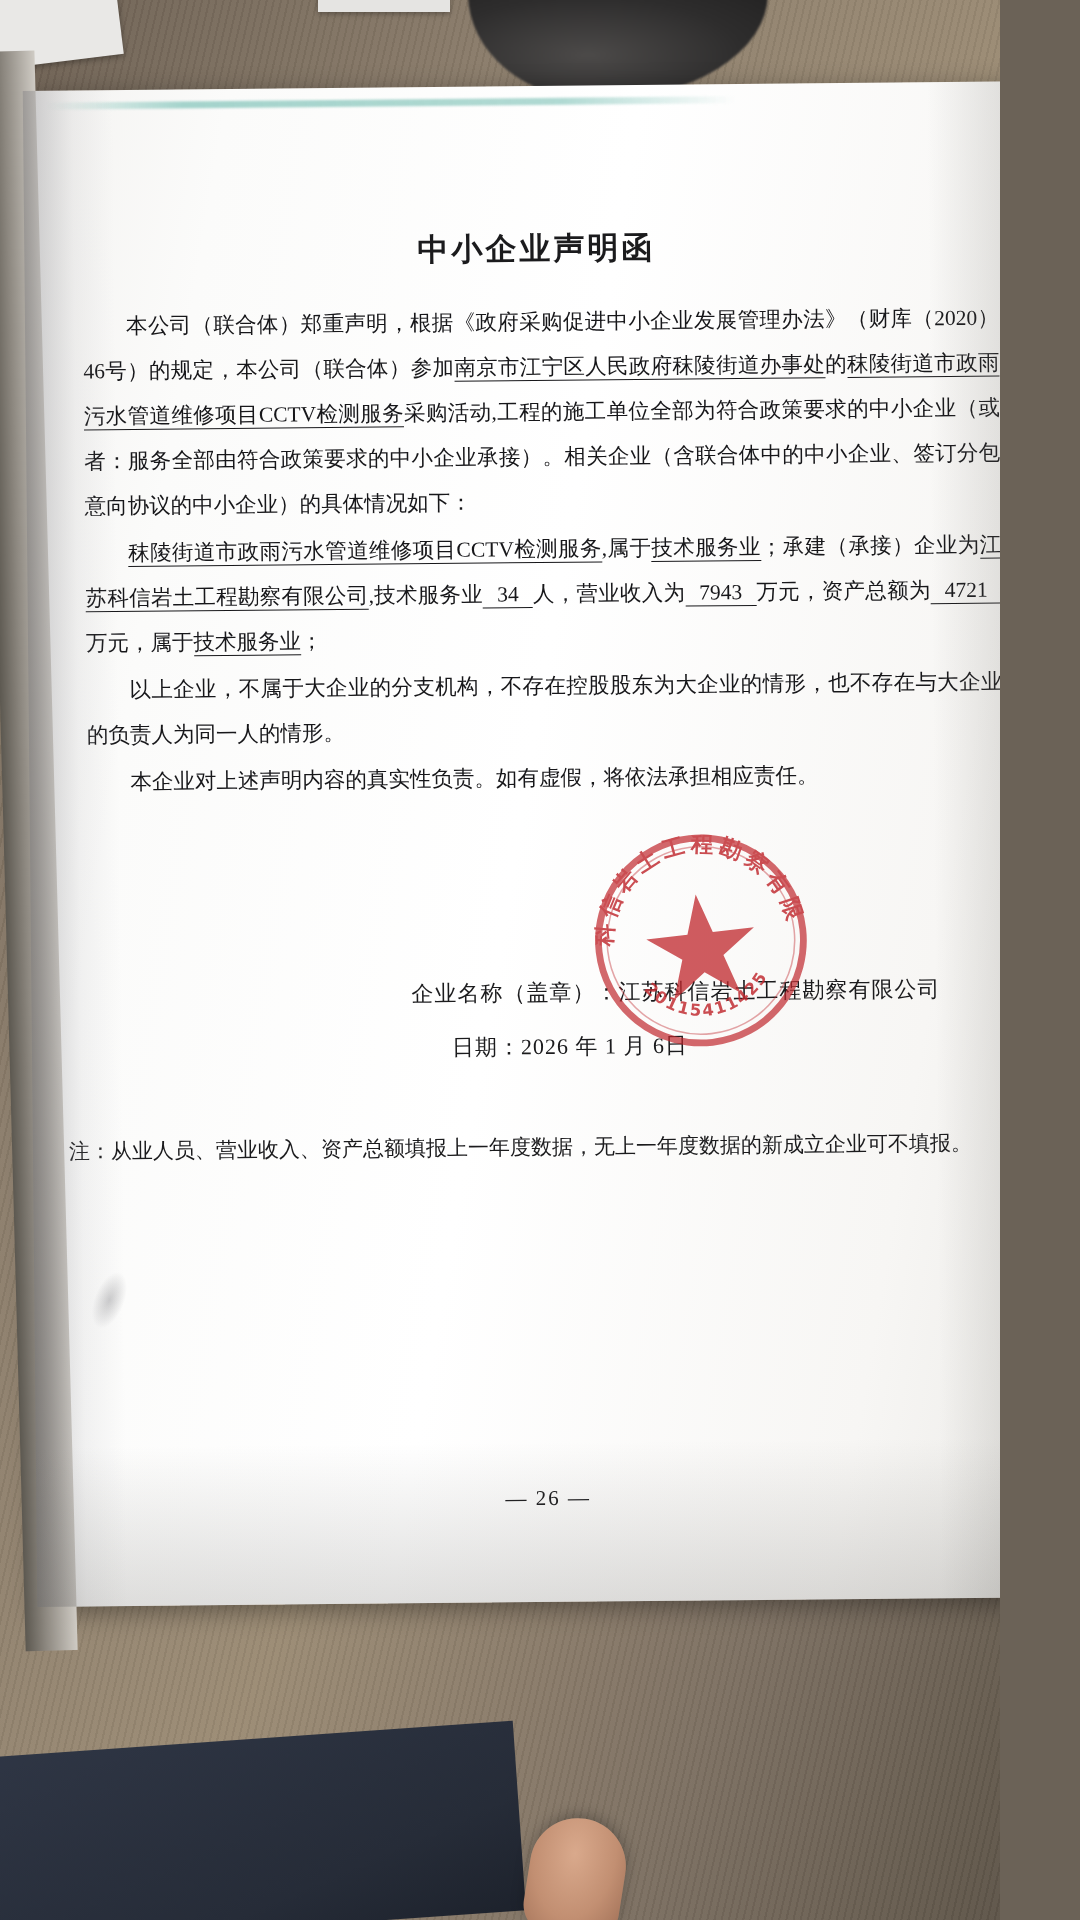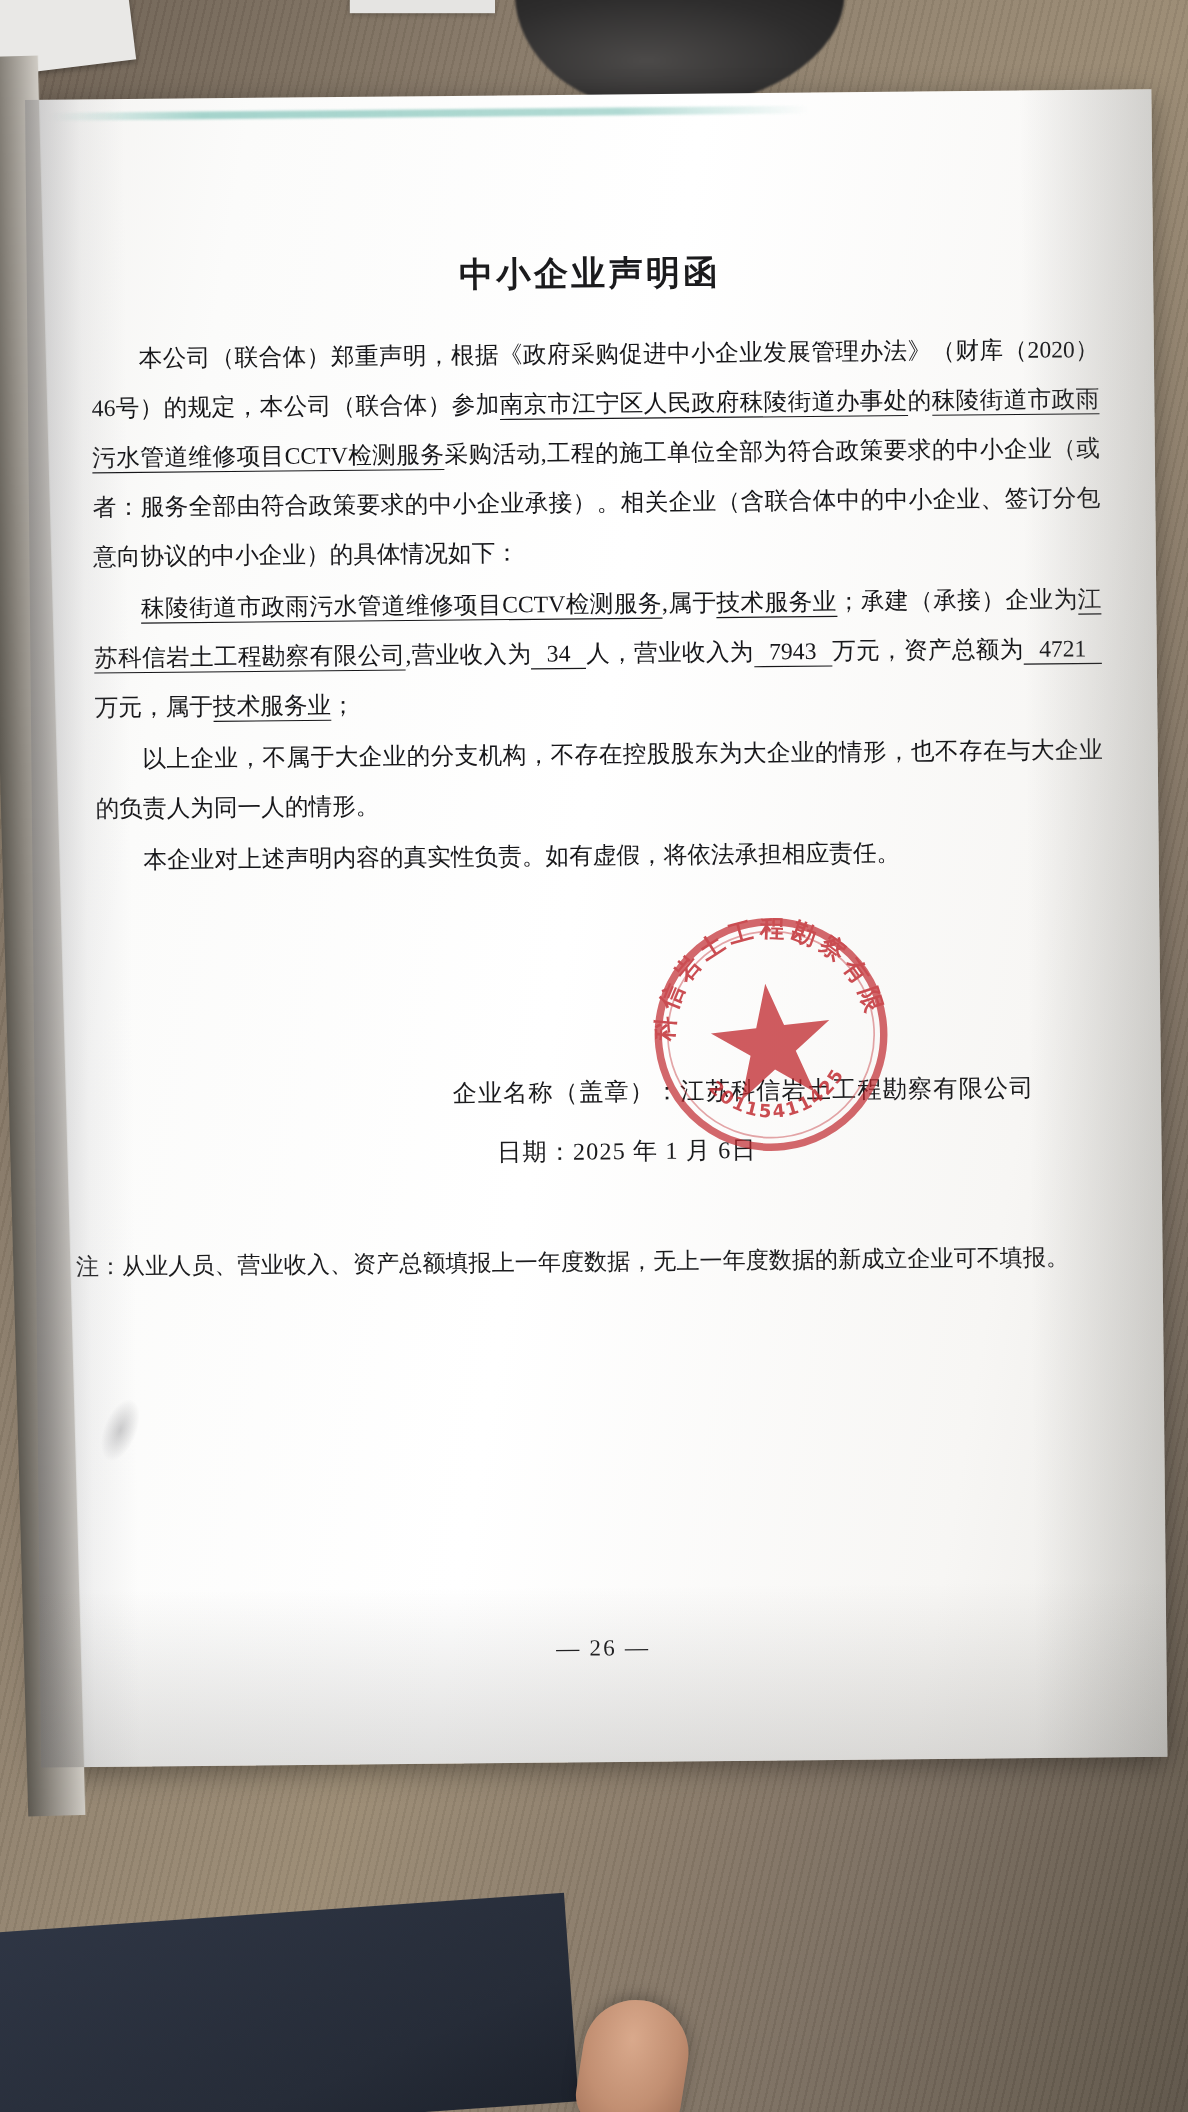--- a/index.html
+++ b/index.html
@@ -2,21 +2,21 @@
 <html lang="zh"><head>
 <meta charset="utf-8">
 <style>
   html, body {
     margin: 0;
     padding: 0;
     background: #6b6257;
   }
   #page {
     position: relative;
-    width: 1080px;
+    width: 1000px;
     height: 1920px;
     overflow: hidden;
     background: #bef264;
     font-family: "Liberation Serif", "DejaVu Serif", serif;
   }
 
   
   .desk {
     position: absolute;
     inset: 0;
@@ -206,34 +206,34 @@
 
       <div class="doc-title">中小企业声明函</div>
 
       <div class="body">
 
         <p class="indent">
           <span>本公司（联合体）郑重声明，根据《政府采购促进中小企业发展管理办法》（财库（2020）46号）的规定，本公司（联合体）参加</span><span class="u">南京市江宁区人民政府秣陵街道办事处</span><span>的</span><span class="u">秣陵街道市政雨污水管道维修项目CCTV检测服务</span><span>采购活动,工程的施工单位全部为符合政策要求的中小企业（或者：服务全部由符合政策要求的中小企业承接）。相关企业（含联合体中的中小企业、签订分包意向协议的中小企业）的具体情况如下：</span>
         </p>
 
         <p class="indent">
-          <span class="u">秣陵街道市政雨污水管道维修项目CCTV检测服务</span><span>,属于</span><span class="u">技术服务业</span><span>；承建（承接）企业为</span><span class="u">江苏科信岩土工程勘察有限公司</span><span>,营业收入为</span><span class="fill">34</span><span>人，营业收入为</span><span class="fill">7943</span><span>万元，资产总额为</span><span class="fill">4721</span><span>万元，属于</span><span class="u">技术服务业</span><span>；</span>
+          <span class="u">秣陵街道市政雨污水管道维修项目CCTV检测服务</span><span>,属于</span><span class="u">技术服务业</span><span>；承建（承接）企业为</span><span class="u">江苏科信岩土工程勘察有限公司</span><span>,技术服务业</span><span class="fill">34</span><span>人，营业收入为</span><span class="fill">7943</span><span>万元，资产总额为</span><span class="fill">4721</span><span>万元，属于</span><span class="u">技术服务业</span><span>；</span>
         </p>
 
         <p class="indent">以上企业，不属于大企业的分支机构，不存在控股股东为大企业的情形，也不存在与大企业的负责人为同一人的情形。</p>
 
         <p class="indent">本企业对上述声明内容的真实性负责。如有虚假，将依法承担相应责任。</p>
       </div>
 
       <div class="sign-block">
         <div class="sign-row">
           <span>企业名称（盖章）：</span><span>江苏科信岩土工程勘察有限公司</span>
         </div>
         <div class="date-row">
-          <span>日期：</span><span>2025</span>&nbsp;<span>年</span>&nbsp;<span>1</span>&nbsp;<span>月</span>&nbsp;<span>6</span><span>日</span>
+          <span>日期：</span><span>2026</span>&nbsp;<span>年</span>&nbsp;<span>1</span>&nbsp;<span>月</span>&nbsp;<span>6</span><span>日</span>
         </div>
       </div>
 
       <div class="seal">
         <svg viewBox="0 0 240 240" xmlns="http://www.w3.org/2000/svg">
           <defs>
             <path id="sealArcTop" d="M 28,120 A 92,92 0 0 1 212,120"></path>
             <path id="sealArcBottom" d="M 42,120 A 78,78 0 0 0 198,120"></path>
           </defs>
           <circle cx="120" cy="120" r="106" fill="none" stroke="#c0272d" stroke-width="7" opacity="0.85"></circle>

